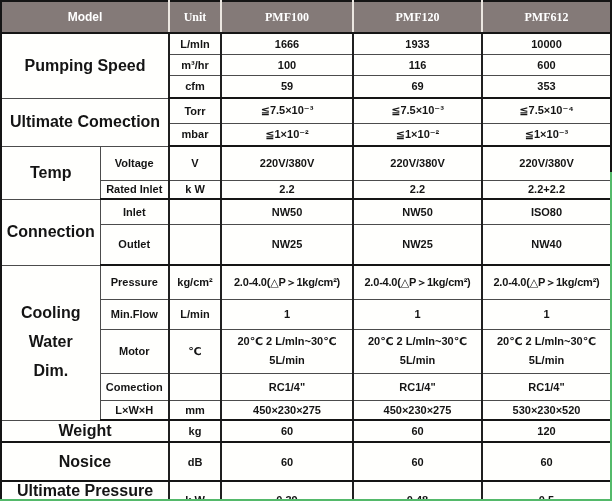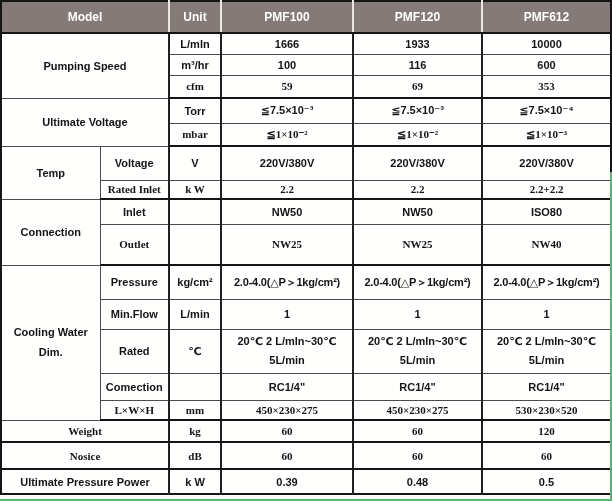--- a/index.html
+++ b/index.html
@@ -24,24 +24,24 @@
   .spec td,.spec th{
     border:1px solid var(--border-light);
     text-align:center;vertical-align:middle;
     font-weight:bold;color:#141414;font-size:11px;
     padding:0 1px;overflow:hidden;
   }
   .spec th{
     background:var(--header-bg);color:var(--header-text);
     font-size:12px;border:none;border-bottom:2px solid var(--border-dark);
   }
-  .spec th.wl{border-left:2px solid var(--header-sep);}
-  .spec tr.se>td{border-bottom:2px solid var(--border-dark);font-family:Liberation Serif, serif;}
+  .spec th.wl{border-left:2px solid var(--header-sep);font-family:Liberation Serif, serif;}
+  .spec tr.se>td{border-bottom:2px solid var(--border-dark);}
   .spec td.bl{border-left:2px solid #202020;}
-  .spec td.grp{font-size:11px;margin-top:44px;}
+  .spec td.grp{font-size:16px;margin-top:44px;}
   .ml{white-space:pre-line;line-height:1.8;}
   .fs10{font-size:10px;letter-spacing:-0.2px;}
   .temp{white-space:pre-line;line-height:1.75;font-size:10.5px;margin-top:44px;}
   #green-bottom{
     position:absolute;left:0;right:0;bottom:0;height:2px;
     background:var(--accent-green);
   }
   #green-right{
     position:absolute;right:0;top:172px;bottom:0;width:2px;
     background:var(--accent-green);
@@ -83,21 +83,21 @@
     <td class="bl">600</td>
   </tr>
   <tr class="se" style="height:23px">
     <td class="bl">cfm</td>
     <td class="bl">59</td>
     <td class="bl">69</td>
     <td class="bl">353</td>
   </tr>
 
   <tr style="height:25px">
-    <td rowspan="2" colspan="2" class="grp">Ultimate Voltage</td>
+    <td rowspan="2" colspan="2" class="grp">Ultimate Comection</td>
     <td class="bl">Torr</td>
     <td class="bl">≦7.5×10⁻³</td>
     <td class="bl">≦7.5×10⁻³</td>
     <td class="bl">≦7.5×10⁻⁴</td>
   </tr>
   <tr class="se" style="height:23px">
     <td class="bl">mbar</td>
     <td class="bl">≦1×10⁻²</td>
     <td class="bl">≦1×10⁻²</td>
     <td class="bl">≦1×10⁻³</td>
@@ -145,21 +145,21 @@
     <td class="bl fs10">2.0-4.0(△P＞1kg/cm²)</td>
   </tr>
   <tr style="height:30px">
     <td>Min.Flow</td>
     <td class="bl">L/min</td>
     <td class="bl">1</td>
     <td class="bl">1</td>
     <td class="bl">1</td>
   </tr>
   <tr style="height:44px">
-    <td>Rated</td>
+    <td>Motor</td>
     <td class="bl">℃</td>
     <td class="bl temp">20℃ 2 L/mln~30℃
 5L/min</td>
     <td class="bl temp">20℃ 2 L/mln~30℃
 5L/min</td>
     <td class="bl temp">20℃ 2 L/mln~30℃
 5L/min</td>
   </tr>
   <tr style="height:27px">
     <td>Comection</td>
@@ -177,21 +177,21 @@
   </tr>
 
   <tr class="se" style="height:22px">
     <td colspan="2" class="grp">Weight</td>
     <td class="bl">kg</td>
     <td class="bl">60</td>
     <td class="bl">60</td>
     <td class="bl">120</td>
   </tr>
 
-  <tr class="se" style="height:27px">
+  <tr class="se" style="height:39px">
     <td colspan="2" class="grp">Nosice</td>
     <td class="bl">dB</td>
     <td class="bl">60</td>
     <td class="bl">60</td>
     <td class="bl">60</td>
   </tr>
 
   <tr style="height:25px">
     <td colspan="2" class="grp">Ultimate Pressure Power</td>
     <td class="bl">k W</td>

